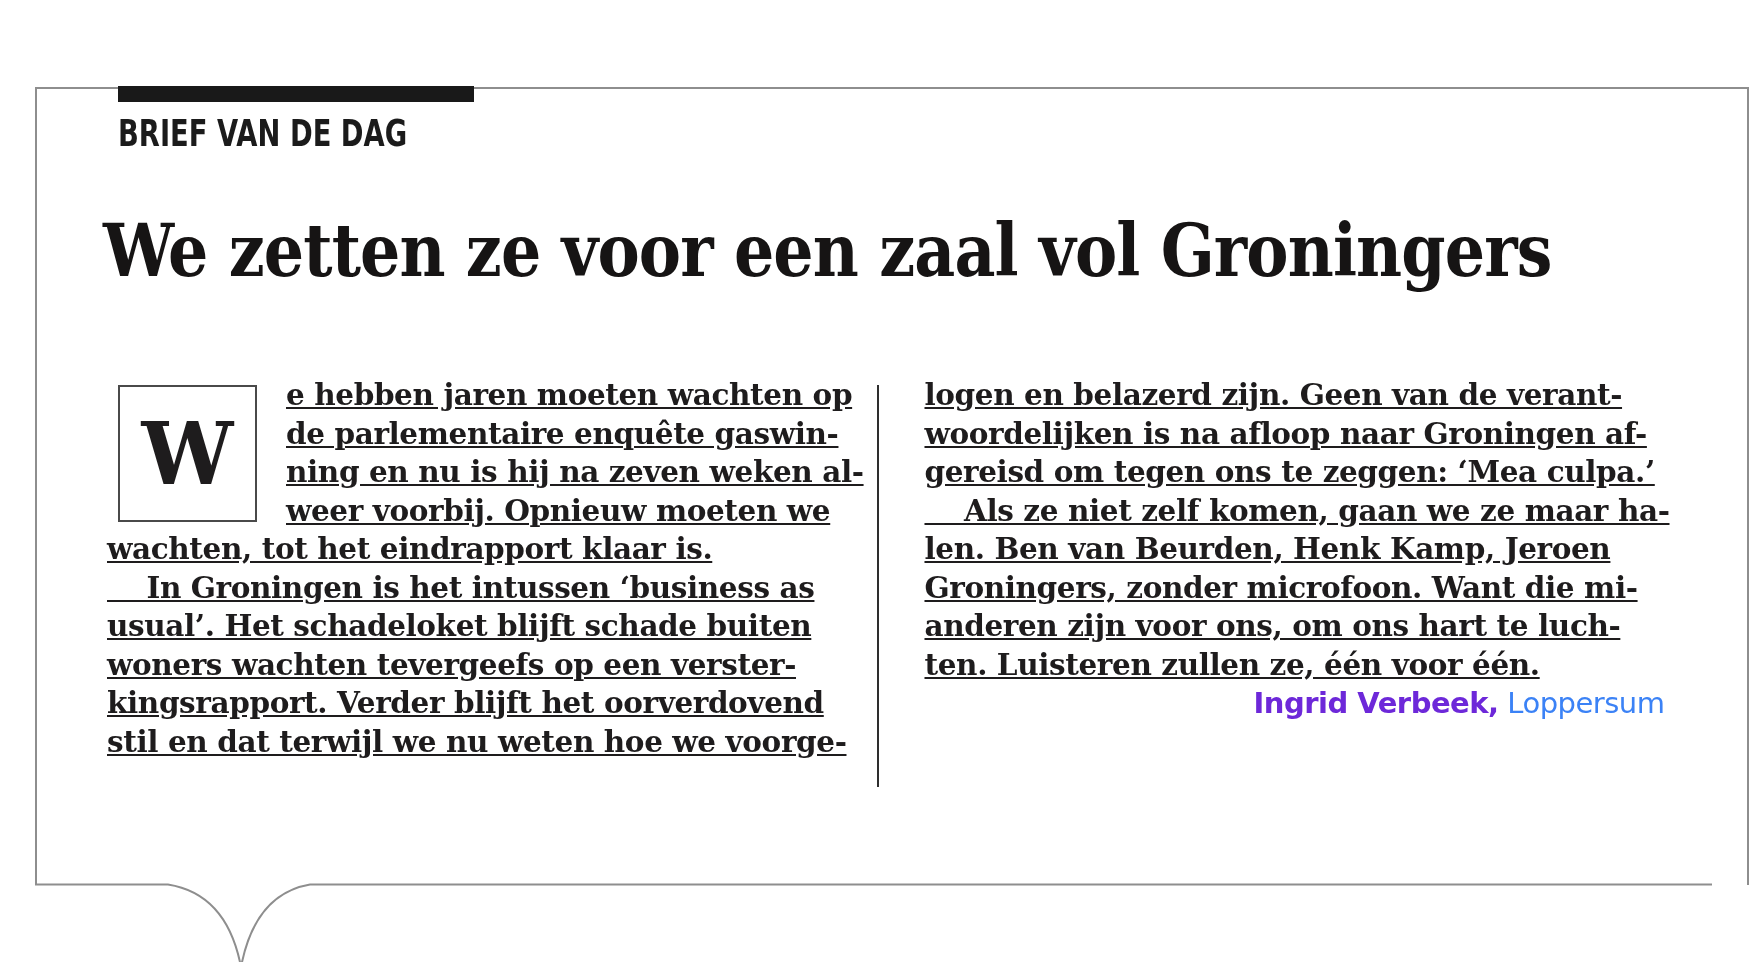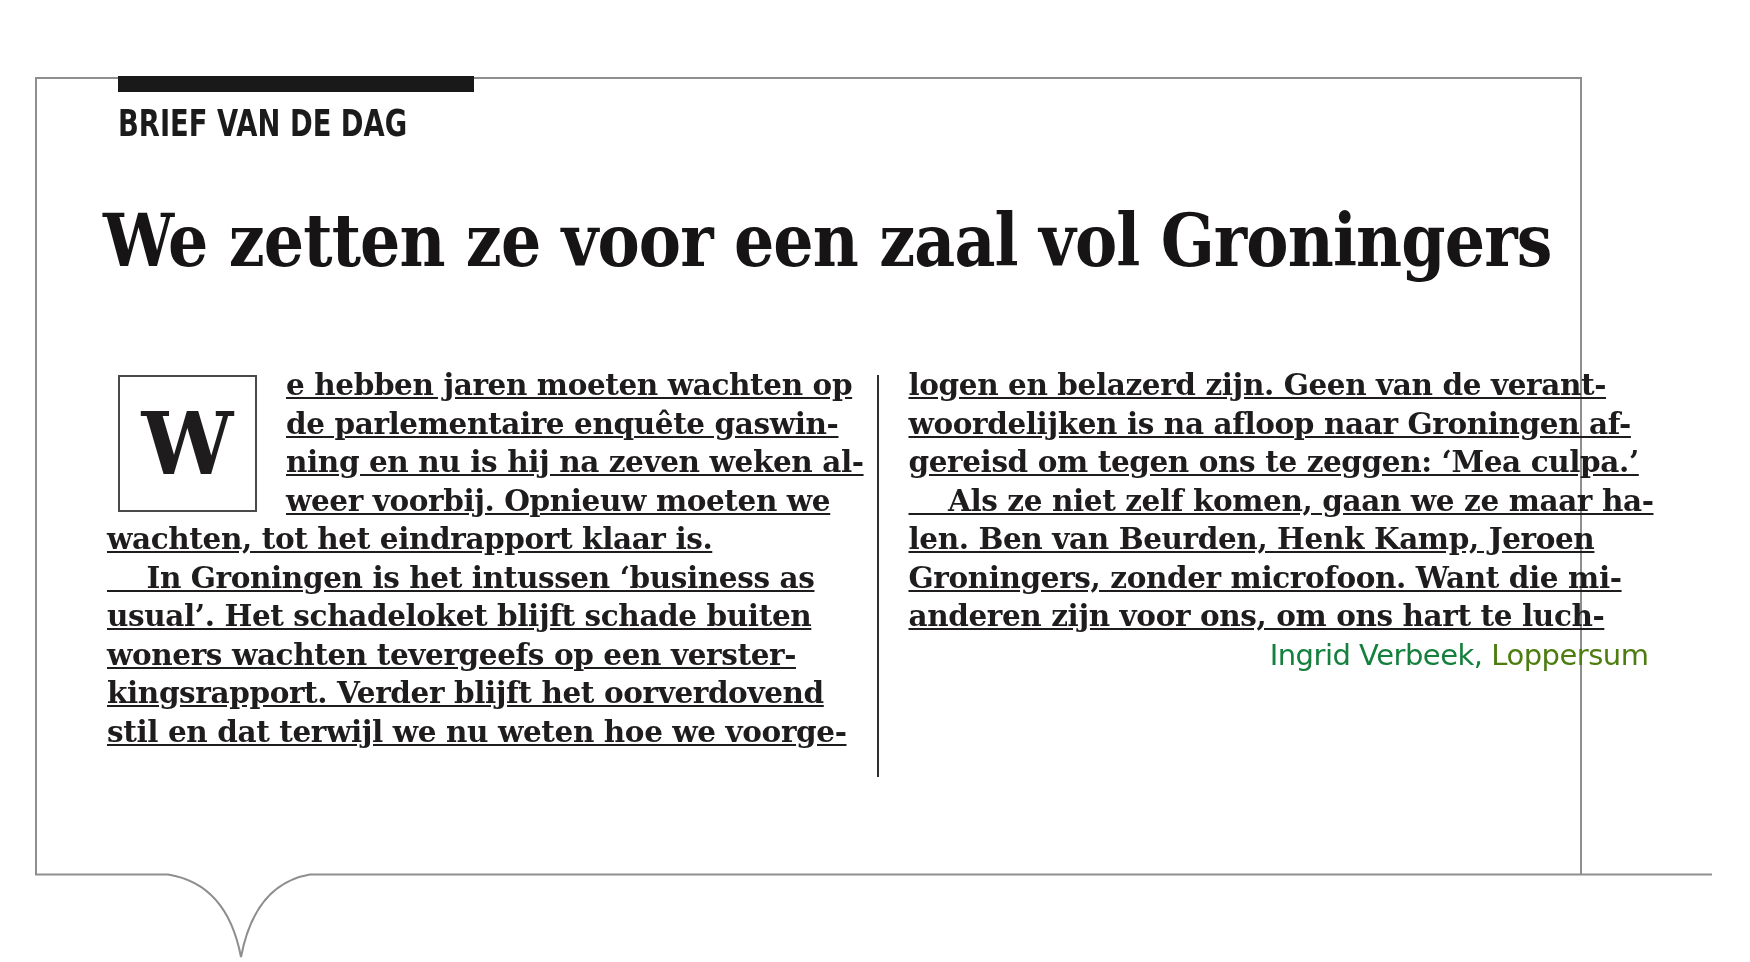--- a/index.html
+++ b/index.html
@@ -8,22 +8,22 @@
     position: relative;
     width: 1750px;
     height: 962px;
     background: #ffffff;
     overflow: hidden;
     font-family: "DejaVu Serif", serif;
   }
   .letter-box {
     position: absolute;
     left: 35px;
-    top: 77px;
-    width: 1547px;
+    top: 87px;
+    width: 1714px;
     height: 798px;
     border-left: 2px solid #8e8e8e;
     border-right: 2px solid #8e8e8e;
     border-top: 2px solid #8e8e8e;
     background: #ffffff;
   }
   .kicker-bar {
     position: absolute;
     left: 81px;
     top: -3px;
@@ -61,21 +61,21 @@
   .columns {
     position: absolute;
     left: 70px;
     top: 287px;
     width: 1540px;
     display: flex;
   }
   .col { font-size: 29.5px; font-weight: 700; line-height: 38.5px;
          color: #1e1c1d; letter-spacing: -0.4px; }
   .col-left  { width: 750px; }
-  .col-right { width: 740px; margin-left: 62px; }
+  .col-right { width: 740px; margin-left: 78px; }
   .body-line { white-space: nowrap; text-decoration: underline; }
   .dropcap-box {
     float: left;
     width: 139px;
     height: 137px;
     margin: 9px 29px 8px 11px;
     border: 2px solid #4a4a4a;
     display: flex;
     align-items: center;
     justify-content: center;
@@ -97,22 +97,22 @@
     background: #2e2e2e;
   }
   .signature {
     text-align: right;
     font-family: "DejaVu Sans", sans-serif;
     font-size: 29px;
     line-height: 38.5px;
     letter-spacing: -0.5px;
     white-space: nowrap;
   }
-  .signature-name  { font-weight: 400; color: #15803d; }
-  .signature-place { font-weight: 400; color: #4d7c0f; }
+  .signature-name  { font-weight: 700; color: #6d28d9; }
+  .signature-place { font-weight: 400; color: #3b82f6; }
   .bottom-edge {
     position: absolute;
     left: -2px;
     top: 794px;
     width: 1677px;
     height: 90px;
     display: block;
   }
 </style>
 </head>
@@ -145,20 +145,21 @@
       </div>
 
       <div class="col col-right">
         <div class="body-line">logen en belazerd zijn. Geen van de verant-</div>
         <div class="body-line">woordelijken is na afloop naar Groningen af-</div>
         <div class="body-line">gereisd om tegen ons te zeggen: ‘Mea culpa.’</div>
         <div class="body-line">&nbsp;&nbsp;&nbsp;&nbsp;Als ze niet zelf komen, gaan we ze maar ha-</div>
         <div class="body-line">len. Ben van Beurden, Henk Kamp, Jeroen</div>
         <div class="body-line">Groningers, zonder microfoon. Want die mi-</div>
         <div class="body-line">anderen zijn voor ons, om ons hart te luch-</div>
+        <div class="body-line">ten. Luisteren zullen ze, één voor één.</div>
         <div class="signature">
           <span class="signature-name">Ingrid Verbeek,</span><span class="signature-place"> Loppersum</span>
         </div>
       </div>
 
     </div>
 
     <div class="column-divider"></div>
 
     <svg class="bottom-edge" viewBox="0 0 1677 90" xmlns="http://www.w3.org/2000/svg" aria-hidden="true">

